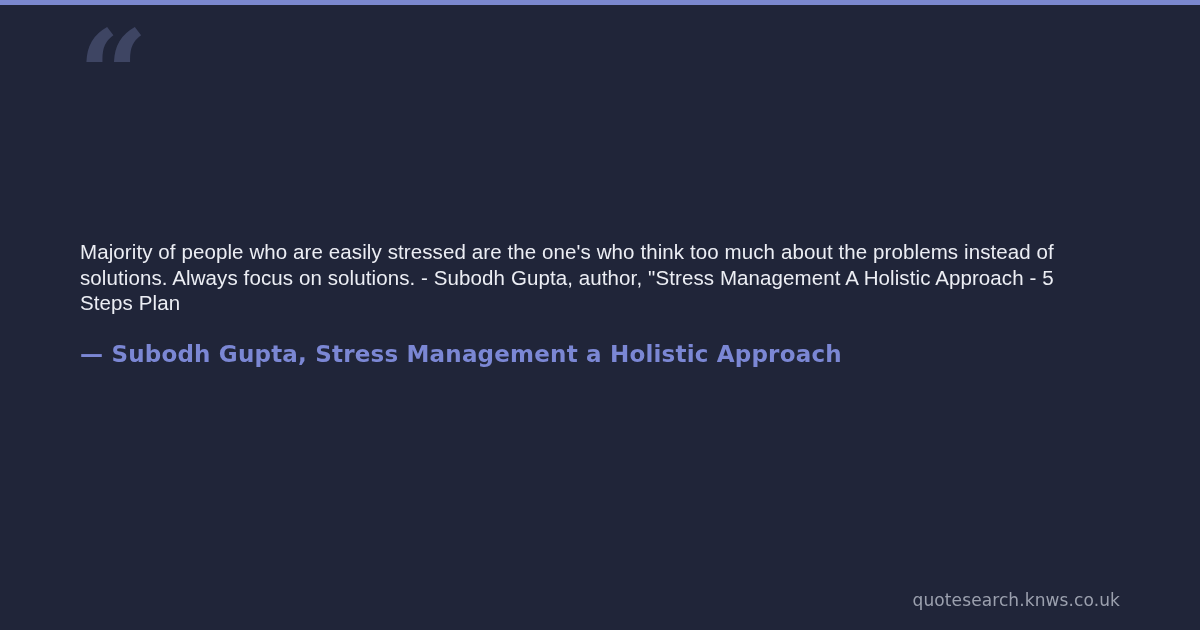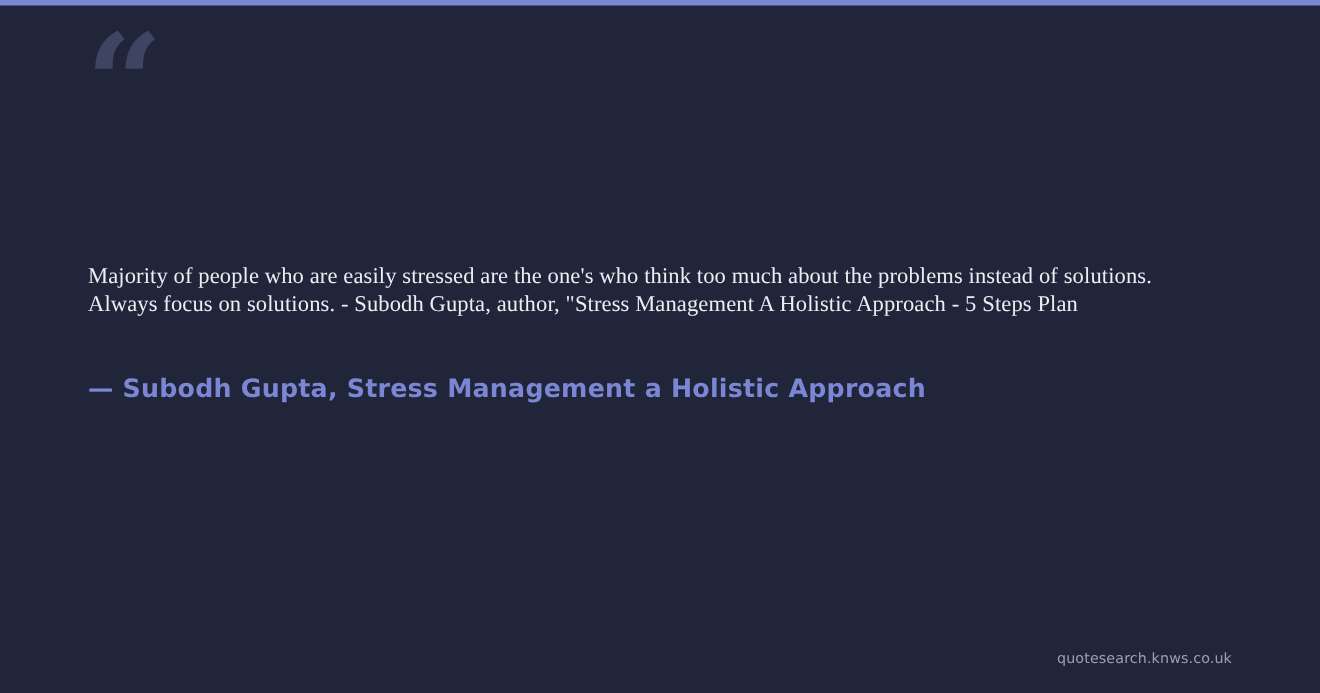--- a/index.html
+++ b/index.html
@@ -47,21 +47,21 @@
     letter-spacing: -2px;
     user-select: none;
   }
 
   
   .quote-body {
     position: absolute;
     left: 80px;
     top: 239px;
     width: 1024px;
-    font-family: Liberation Serif, serif;
+    font-family: Liberation Sans, sans-serif;
     font-size: 20.5px;
     line-height: 25.6px;
     font-weight: 400;
     color: #eceef4;
     letter-spacing: 0.1px;
     white-space: pre-wrap;
   }
 
   
   .attribution {
@@ -75,21 +75,21 @@
     color: #7b87d4;
     letter-spacing: 0.2px;
   }
 
   
   .source-url {
     position: absolute;
     right: 80px;
     top: 590px;
     font-family: "DejaVu Sans", sans-serif;
-    font-size: 13px;
+    font-size: 17px;
     line-height: 20px;
     font-weight: 400;
     color: #9ba0ae;
     letter-spacing: 0.1px;
   }
 </style>
 </head>
 <body>
 
 <div class="card">

